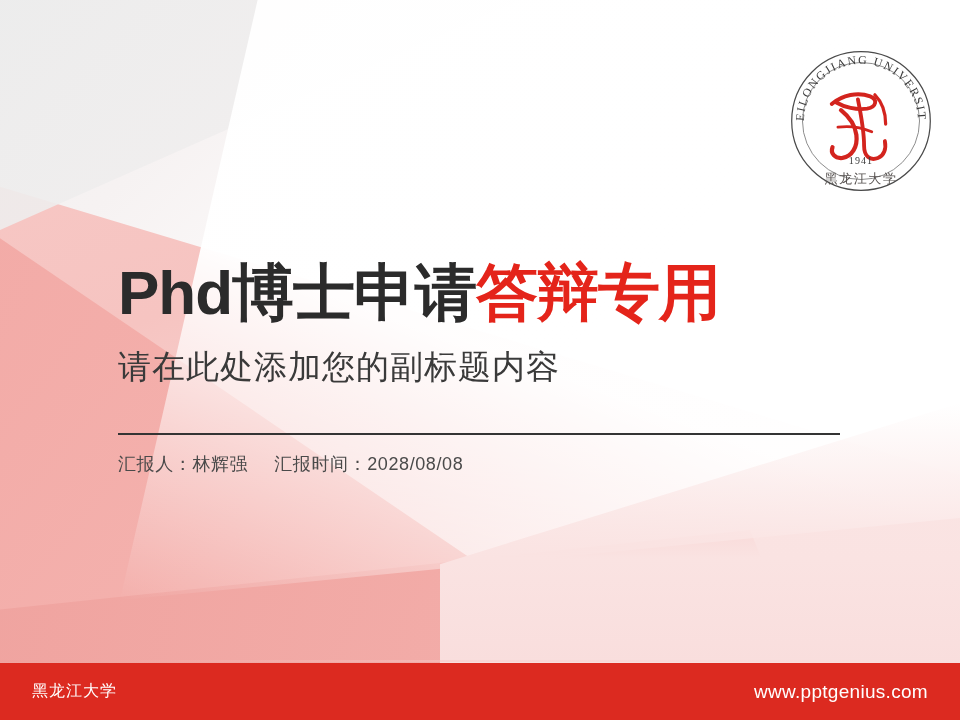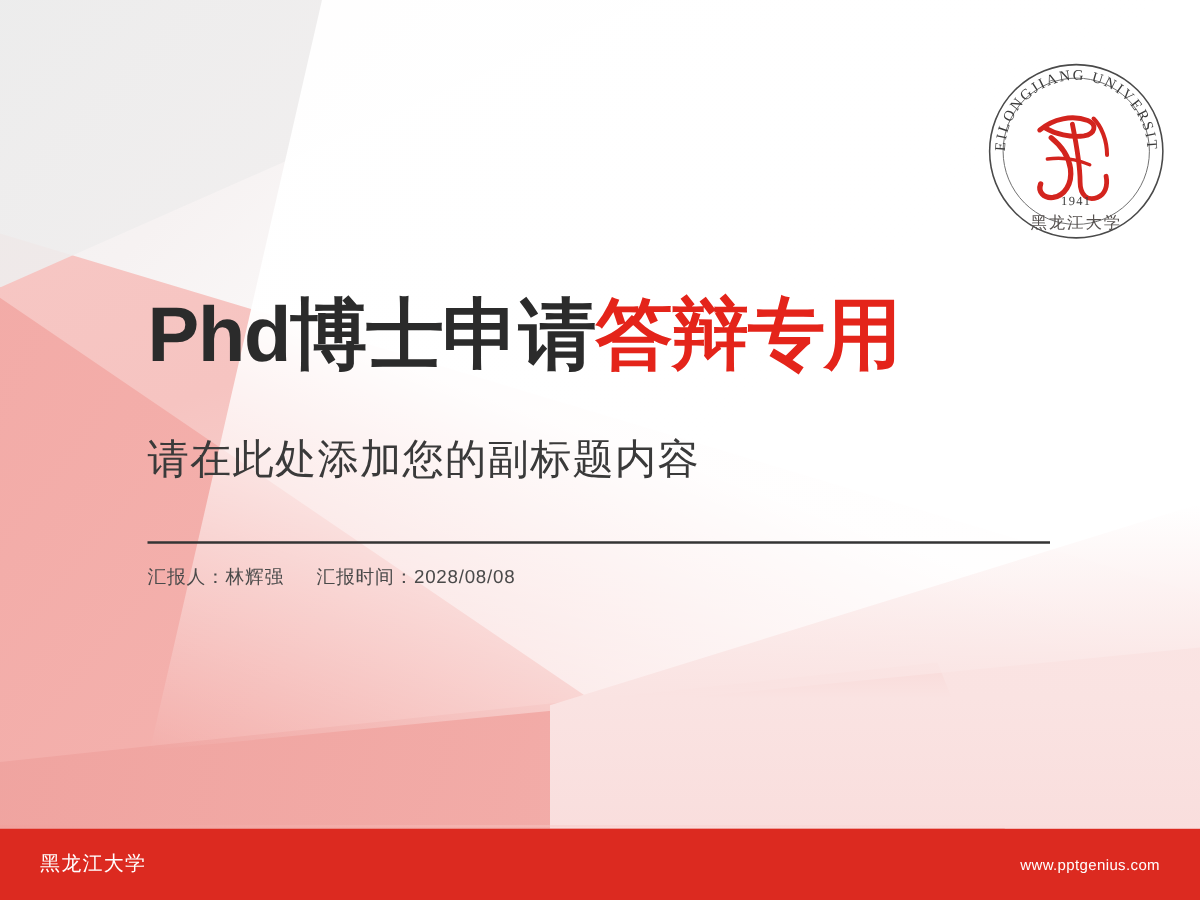--- a/index.html
+++ b/index.html
@@ -126,21 +126,21 @@
     top: 44px;
     width: 154px;
     height: 154px;
   }
   .logo svg { display: block; width: 100%; height: 100%; }
 
   
   .title {
     position: absolute;
     left: 118px;
-    top: 236px;
+    top: 260px;
     font-size: 62px;
     font-weight: bold;
     letter-spacing: -1px;
     line-height: 1.05;
     white-space: nowrap;
     color: #2b2b2b;
   }
   .title .accent { color: #e4241a; }
 
   .subtitle {
@@ -160,21 +160,21 @@
     top: 433px;
     width: 722px;
     height: 2px;
     background: #343434;
   }
 
   .meta {
     position: absolute;
     left: 118px;
     top: 452px;
-    font-size: 15px;
+    font-size: 18px;
     letter-spacing: 0.6px;
     color: #4a4a4a;
     white-space: nowrap;
   }
   .meta .gap { display: inline-block; width: 26px; }
 
   
   .footer {
     position: absolute;
     left: 0;
@@ -188,21 +188,21 @@
     padding: 0 32px;
     box-sizing: border-box;
   }
   .footer-left {
     color: #ffffff;
     font-size: 16px;
     letter-spacing: 1px;
   }
   .footer-right {
     color: #ffffff;
-    font-size: 12px;
+    font-size: 19px;
     letter-spacing: 0.3px;
   }
 </style>
 </head>
 <body>
 
 <div class="slide">
 
   <div class="bg-layer">
     <div class="bg-base"></div>

